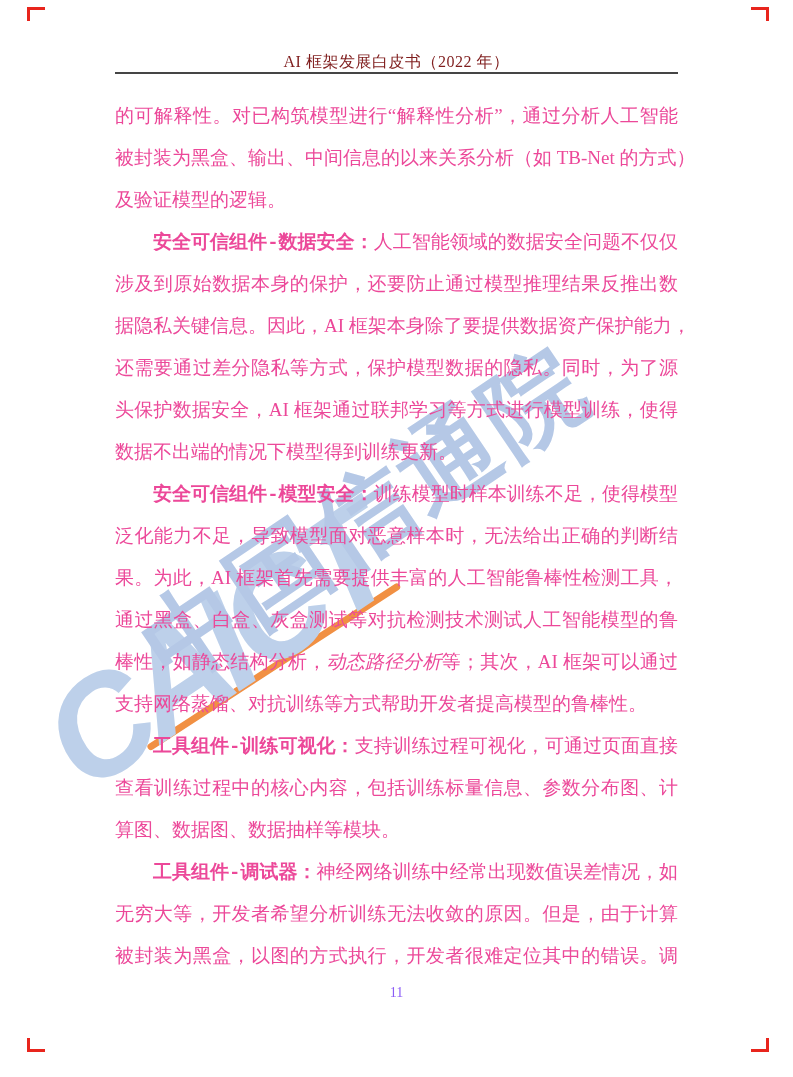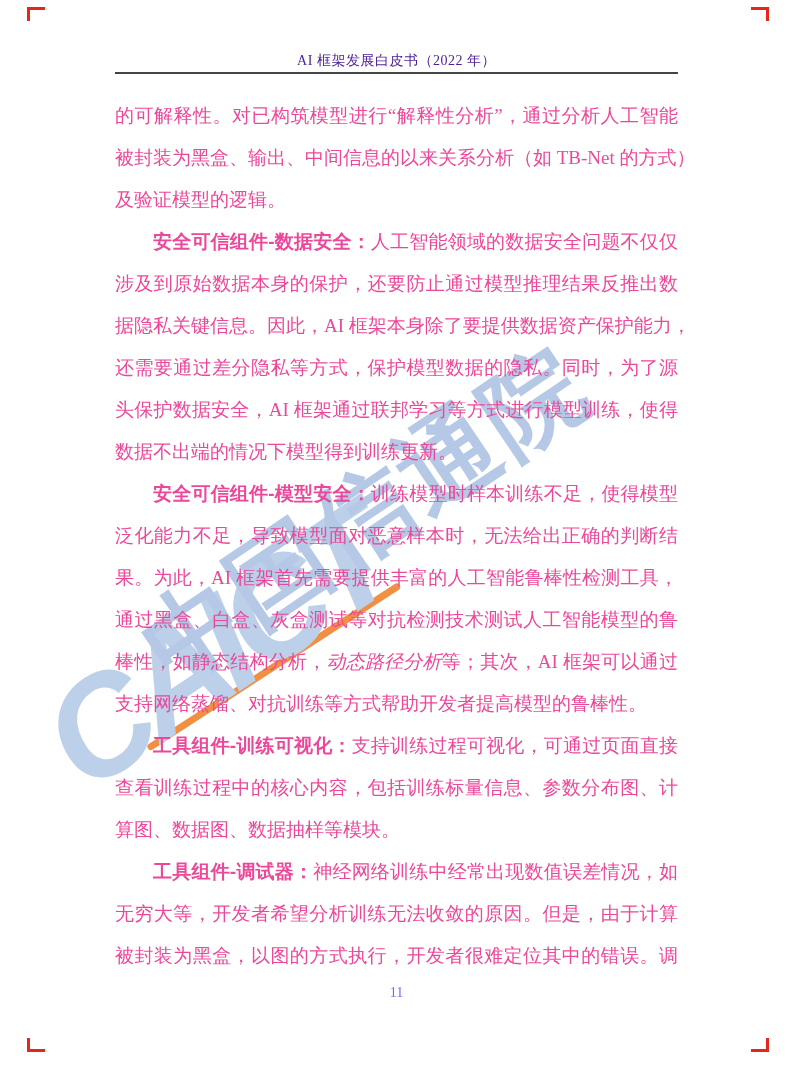--- a/index.html
+++ b/index.html
@@ -8,21 +8,21 @@
 
   
   .mark { position:absolute; width:15px; height:11px; z-index:3; }
   .mark.tl { left:27px;  top:7px;    border-left:3px solid #e8251d; border-top:3px solid #e8251d; }
   .mark.tr { left:751px; top:7px;    border-right:3px solid #e8251d; border-top:3px solid #e8251d; }
   .mark.bl { left:27px;  top:1038px; border-left:3px solid #e8251d; border-bottom:3px solid #e8251d; }
   .mark.br { left:751px; top:1038px; border-right:3px solid #e8251d; border-bottom:3px solid #e8251d; }
 
   
   .header { position:absolute; top:52px; left:115px; width:563px; text-align:center;
-            font-size:14px; color:#4c1d95; z-index:2; letter-spacing:0.5px; }
+            font-size:16px; color:#7f1d1d; z-index:2; letter-spacing:0.5px; }
   .rule   { position:absolute; top:72px; left:115px; width:563px; height:0;
             border-top:2px solid #454545; z-index:2; }
 
   
   .watermark { position:absolute; left:0; top:0; width:793px; height:1077px; z-index:1; }
   .wm-rot { position:absolute; left:105px; top:660px; transform:rotate(-34deg);
             transform-origin:0 100%; white-space:nowrap; }
   .wm-caict { font-family:"Liberation Sans", sans-serif; font-weight:bold; font-style:italic;
               font-size:140px; letter-spacing:-10px; color:#bdd0ea; }
   .wm-cn { font-family:"Liberation Sans", sans-serif; font-weight:bold; font-size:98px;
@@ -30,21 +30,21 @@
   .wm-orange { position:absolute; left:148px; top:745px; width:300px; height:7px;
                background:#f19043; transform:rotate(-33deg); transform-origin:0 50%;
                border-radius:4px; }
 
   
   .body { position:absolute; top:95px; left:115px; width:563px; z-index:2; color:#ec4899; }
   .line { height:42px; line-height:42px; font-size:19px; text-align:justify;
           text-align-last:justify; text-justify:inter-character; white-space:nowrap; }
   .line.nofill { text-align-last:left; }
   .line.indent { text-indent:2em; }
-  .seg-b { font-family:Liberation Sans, sans-serif; font-weight:bold; }
+  .seg-b { font-family:Liberation Mono, monospace; font-weight:bold; }
   .seg-i { font-style:italic; }
 
   
   .pagenum { position:absolute; top:985px; left:115px; width:563px; text-align:center;
              font-size:14px; color:#8b5cf6; z-index:2; }
 </style>
 </head>
 <body>
 
 <div class="page">

